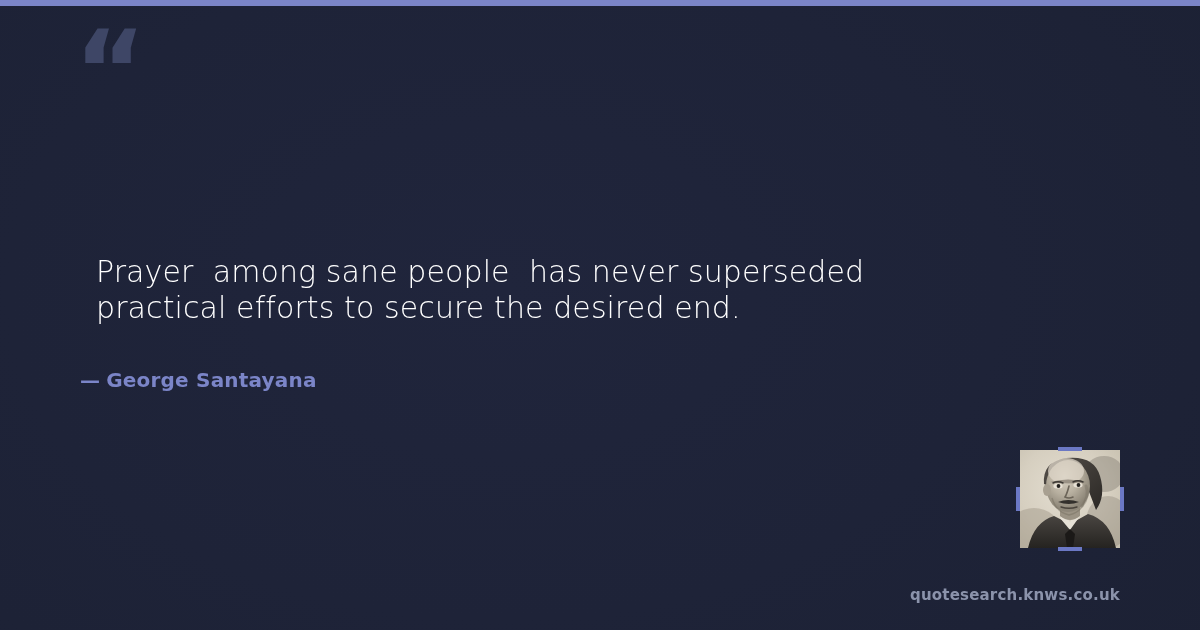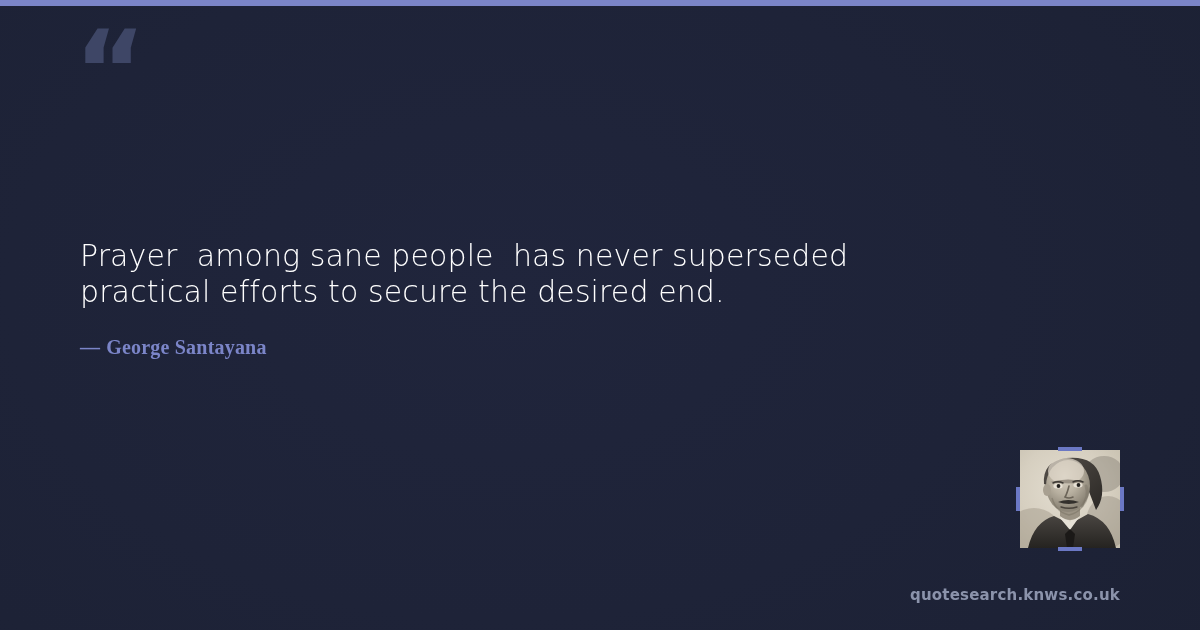--- a/index.html
+++ b/index.html
@@ -59,37 +59,36 @@
 
   
   .quote-block {
     position: absolute;
     left: 80px;
     top: 238px;
     width: 880px;
   }
 
   .quote-text {
-    margin: 0;
+    margin: 16px;
     color: #ffffff;
     font-size: 30px;
     font-weight: 300;
     line-height: 1.2;
     letter-spacing: 0.1px;
     white-space: pre-wrap;
   }
 
   .attribution {
     margin: 0;
     padding-top: 26px;
     color: #7b85c8;
     font-size: 20px;
     font-weight: 700;
     letter-spacing: 0.2px;
-    font-family: Liberation Serif, serif;
   }
   .attribution .dash {
     margin-right: 6px;
   }
 
   
   .portrait-wrap {
     position: absolute;
     left: 1020px;
     top: 450px;

